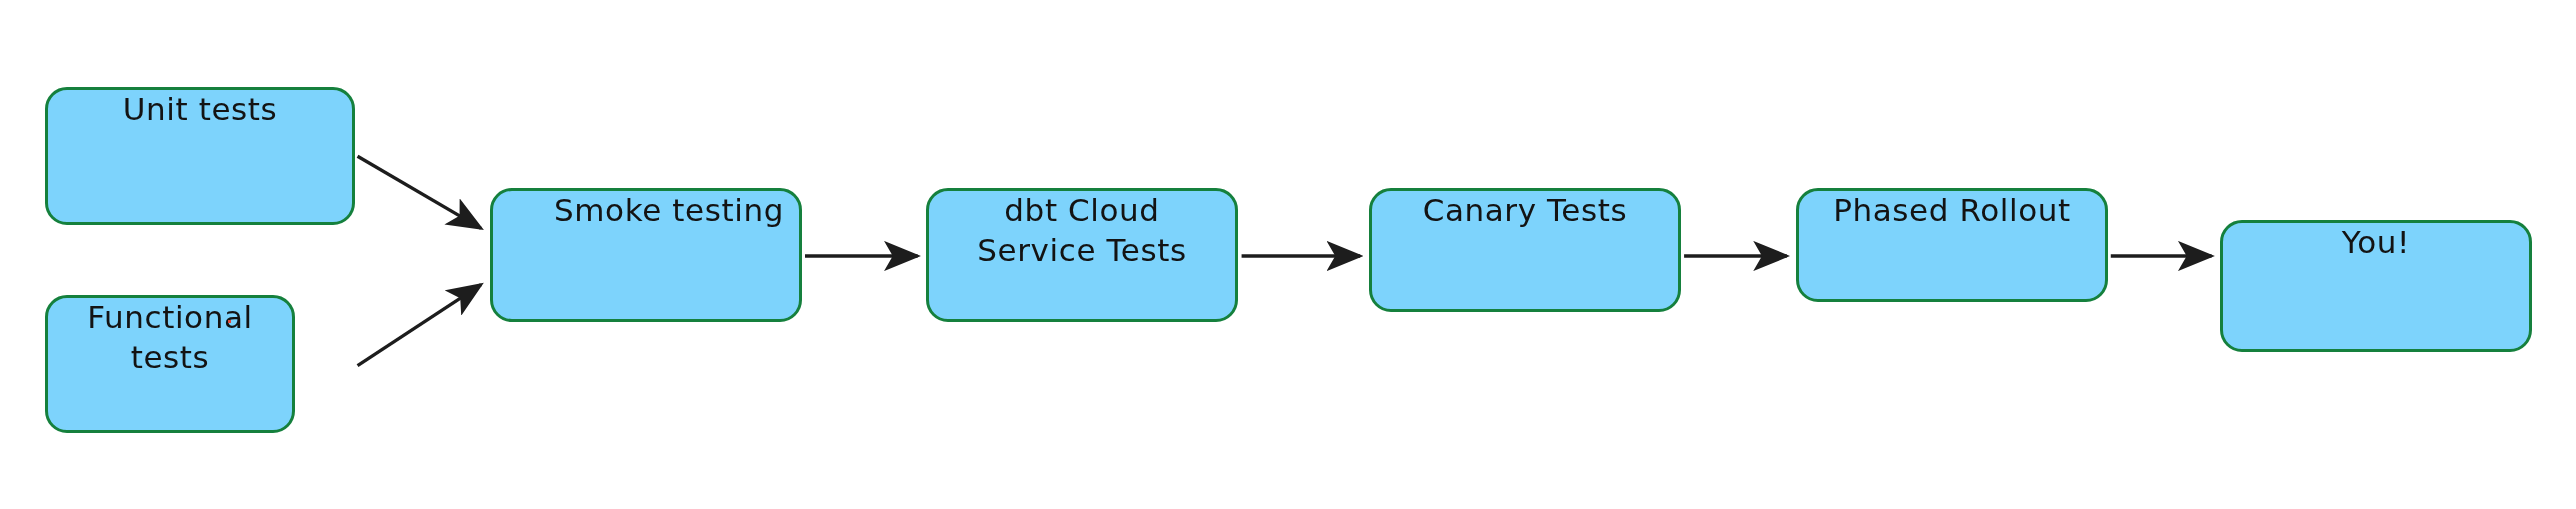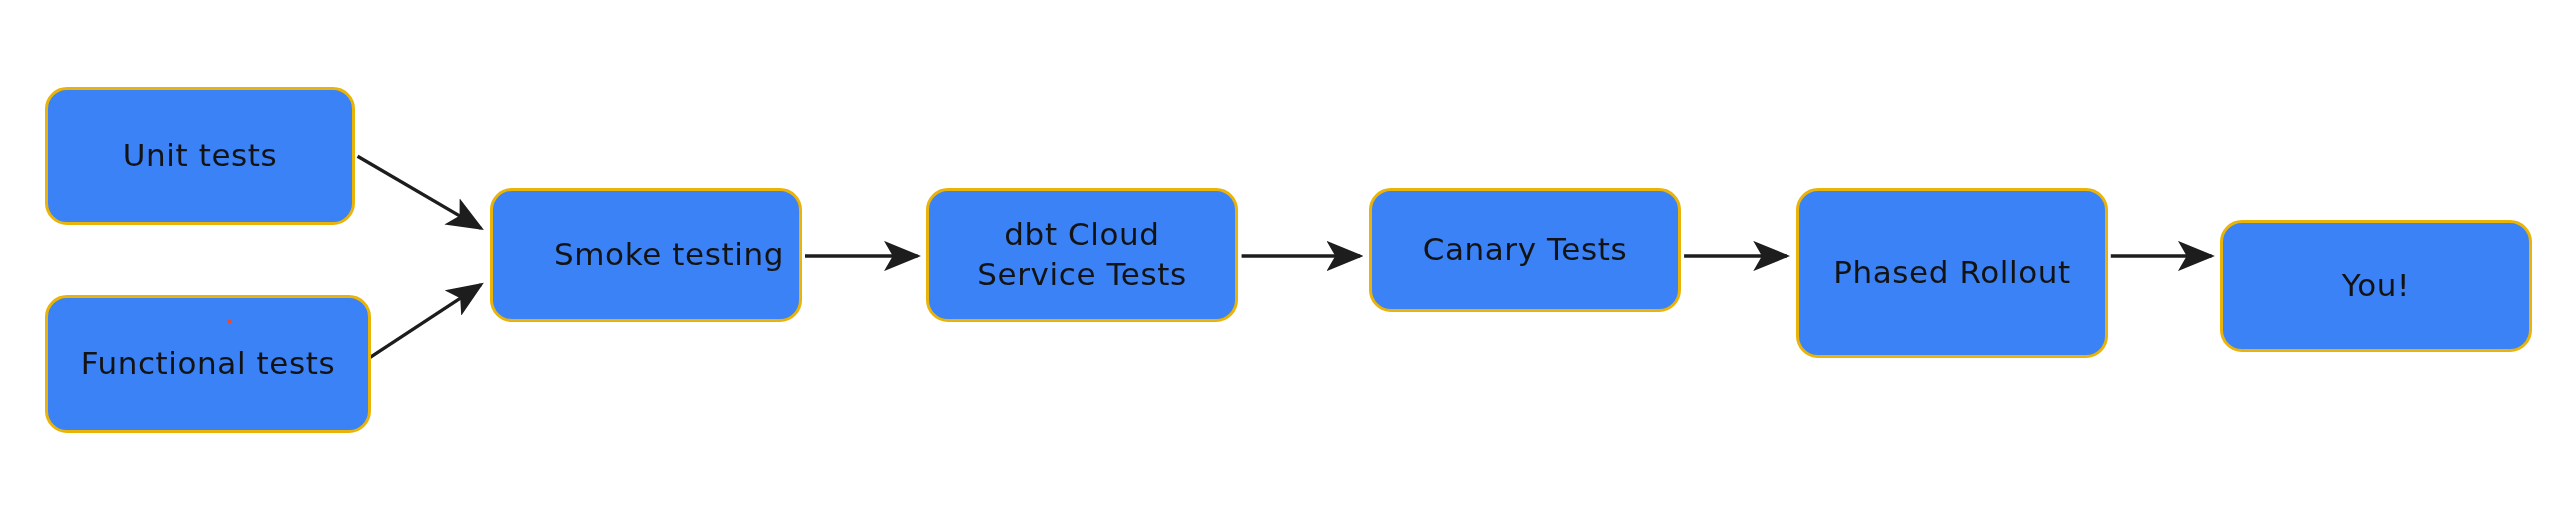--- a/index.html
+++ b/index.html
@@ -23,45 +23,45 @@
     position: absolute;
     left: 0;
     top: 0;
     width: 2576px;
     height: 510px;
     pointer-events: none;
   }
   .node {
     position: absolute;
     box-sizing: border-box;
-    background: #3b82f6;
-    border: 3px solid #eab308;
+    background: #7dd3fc;
+    border: 3px solid #15803d;
     border-radius: 22px;
     display: flex;
-    align-items: center;
+    align-items: flex-start;
     justify-content: center;
     z-index: 2;
   }
   .node-label {
     font-family: "DejaVu Sans", sans-serif;
     font-size: 31px;
     line-height: 1.28;
     color: #131313;
     letter-spacing: 0.6px;
     text-align: center;
     white-space: pre-line;
     font-weight: 400;
   }
   
   #node-unit-tests        { left: 45px;   top: 87px;  width: 310px; height: 138px; }
-  #node-functional-tests  { left: 45px;   top: 295px; width: 326px; height: 138px; }
+  #node-functional-tests  { left: 45px;   top: 295px; width: 250px; height: 138px; }
   #node-smoke-testing     { left: 490px;  top: 188px; width: 312px; height: 134px; padding-left: 46px; }
   #node-dbt-cloud-service-tests { left: 926px; top: 188px; width: 312px; height: 134px; }
   #node-canary-tests      { left: 1369px; top: 188px; width: 312px; height: 124px; }
-  #node-phased-rollout    { left: 1796px; top: 188px; width: 312px; height: 170px; }
+  #node-phased-rollout    { left: 1796px; top: 188px; width: 312px; height: 114px; }
   #node-you               { left: 2220px; top: 188px; width: 312px; height: 132px; margin-top: 32px; }
 
   .dot-artifact {
     position: absolute;
     left: 228px;
     top: 320px;
     width: 3px;
     height: 3px;
     background: #e34a3a;
     z-index: 3;

